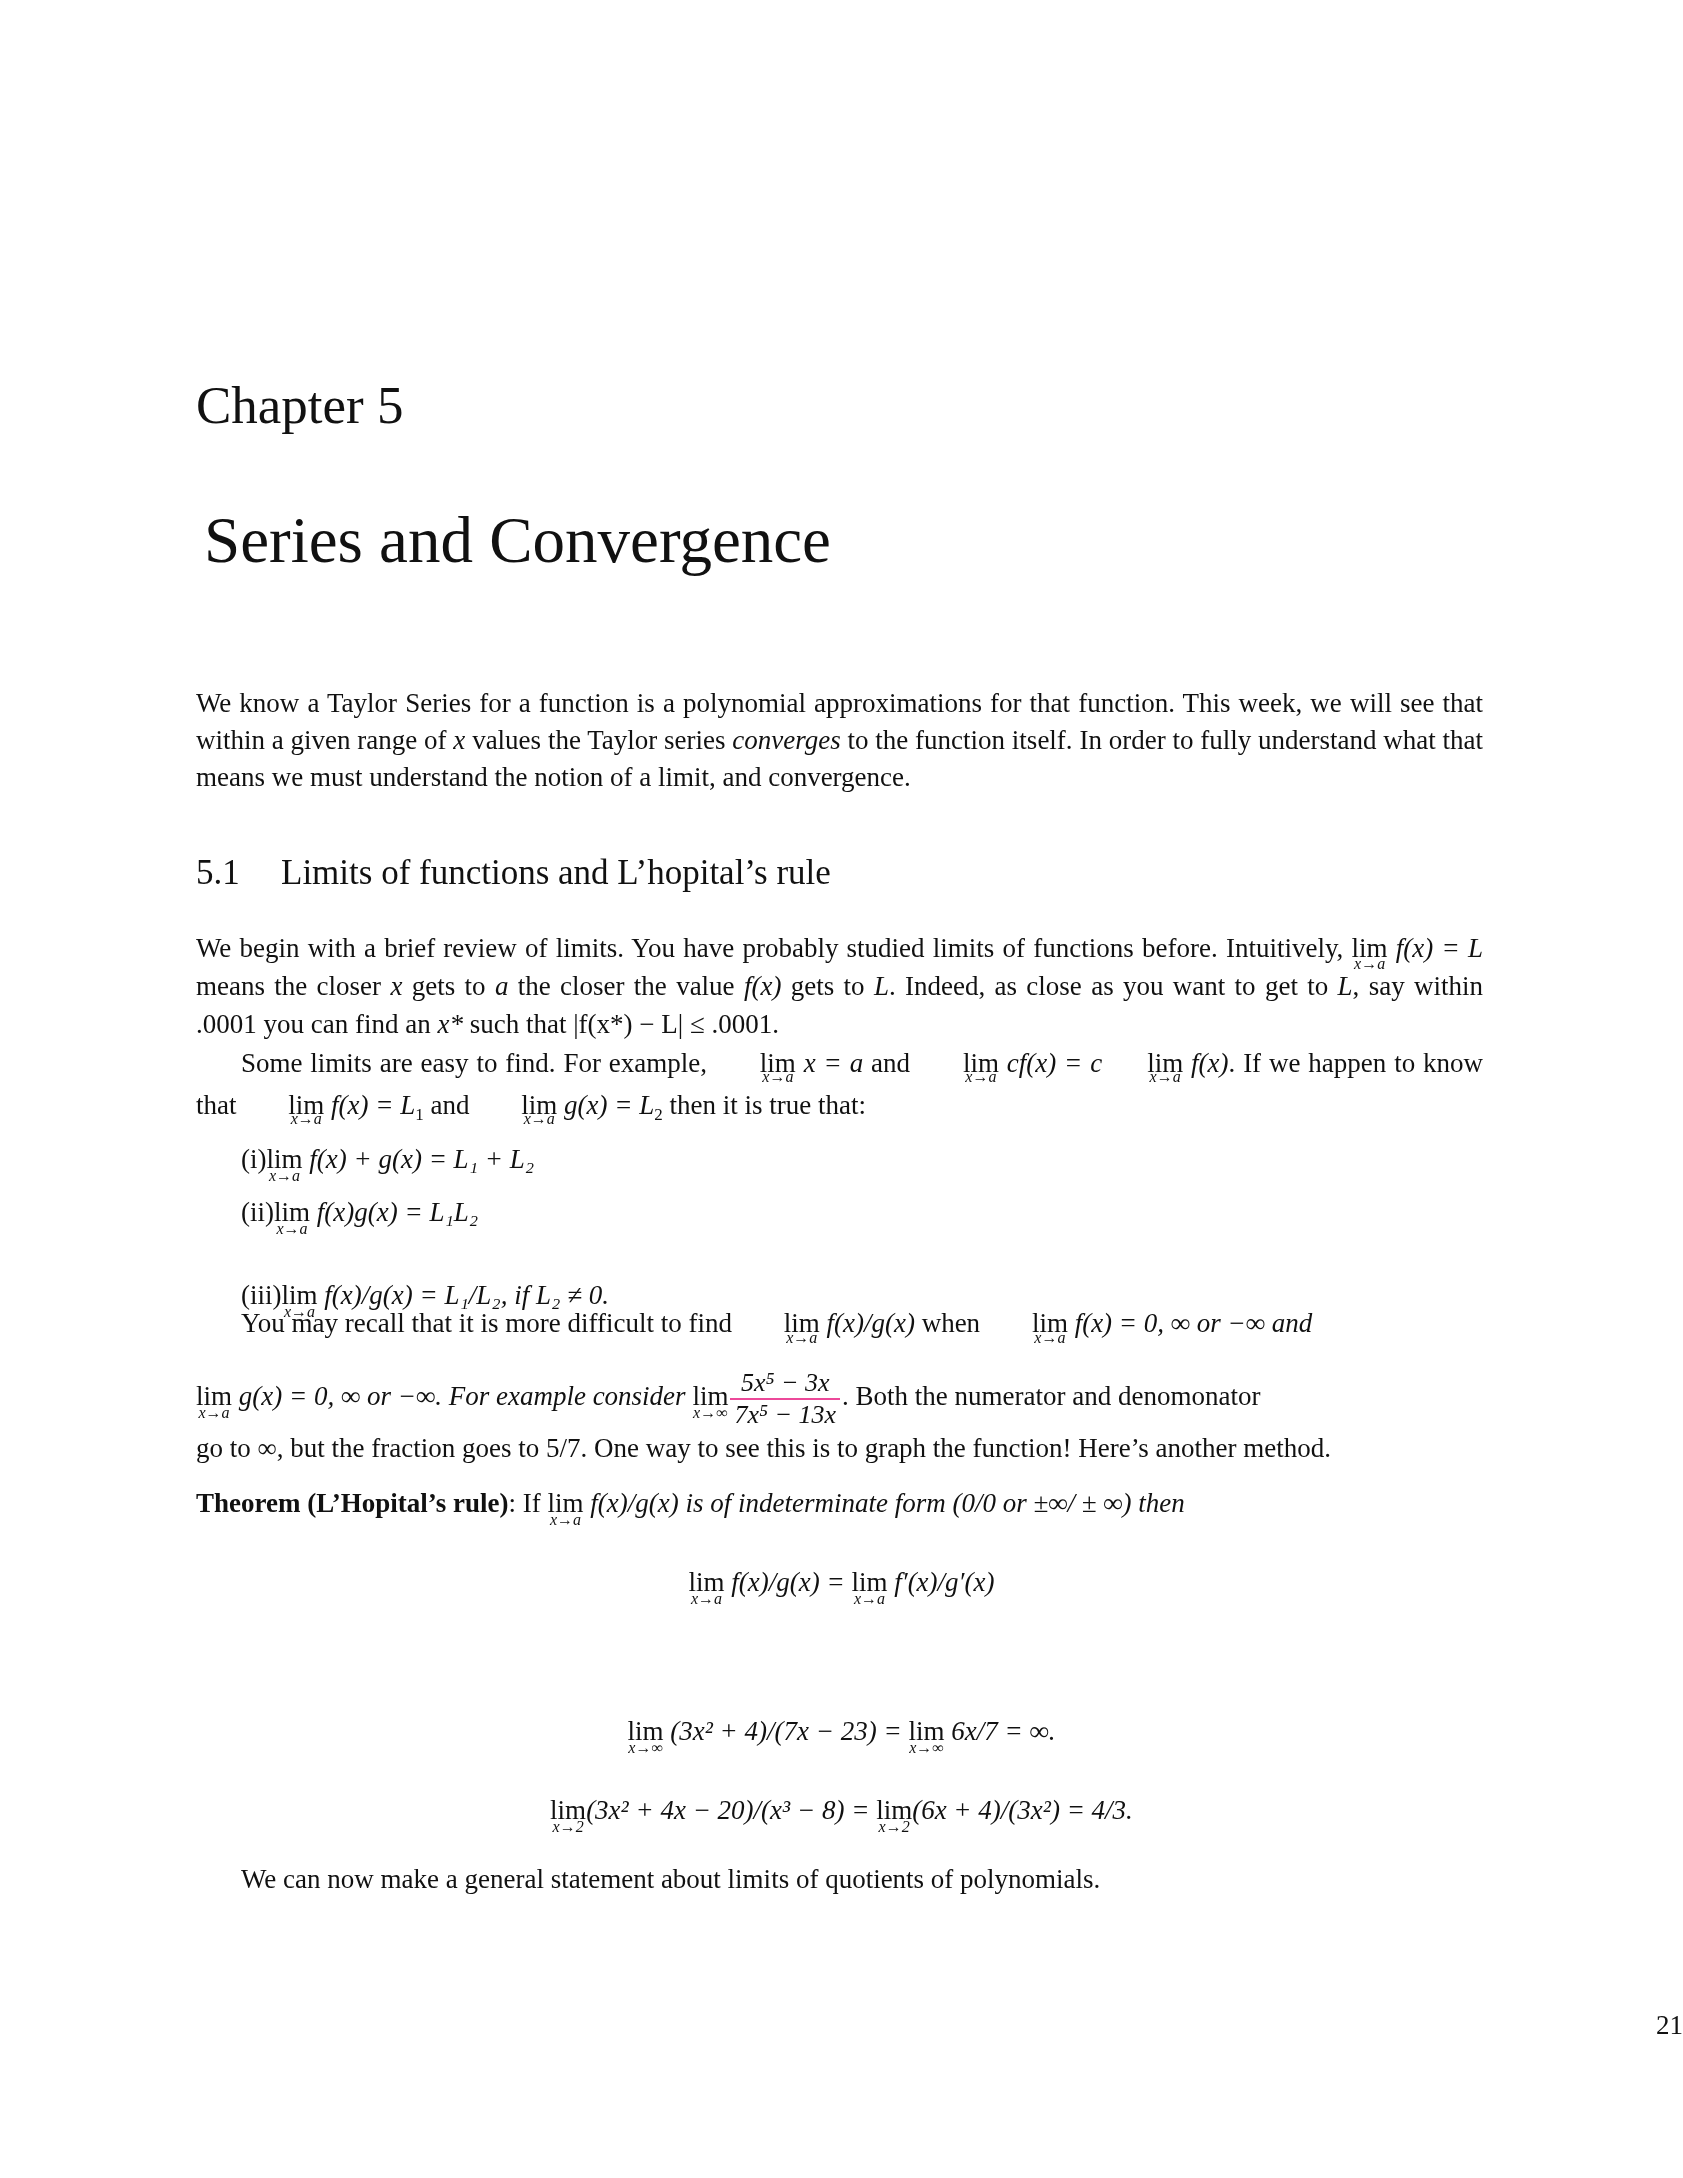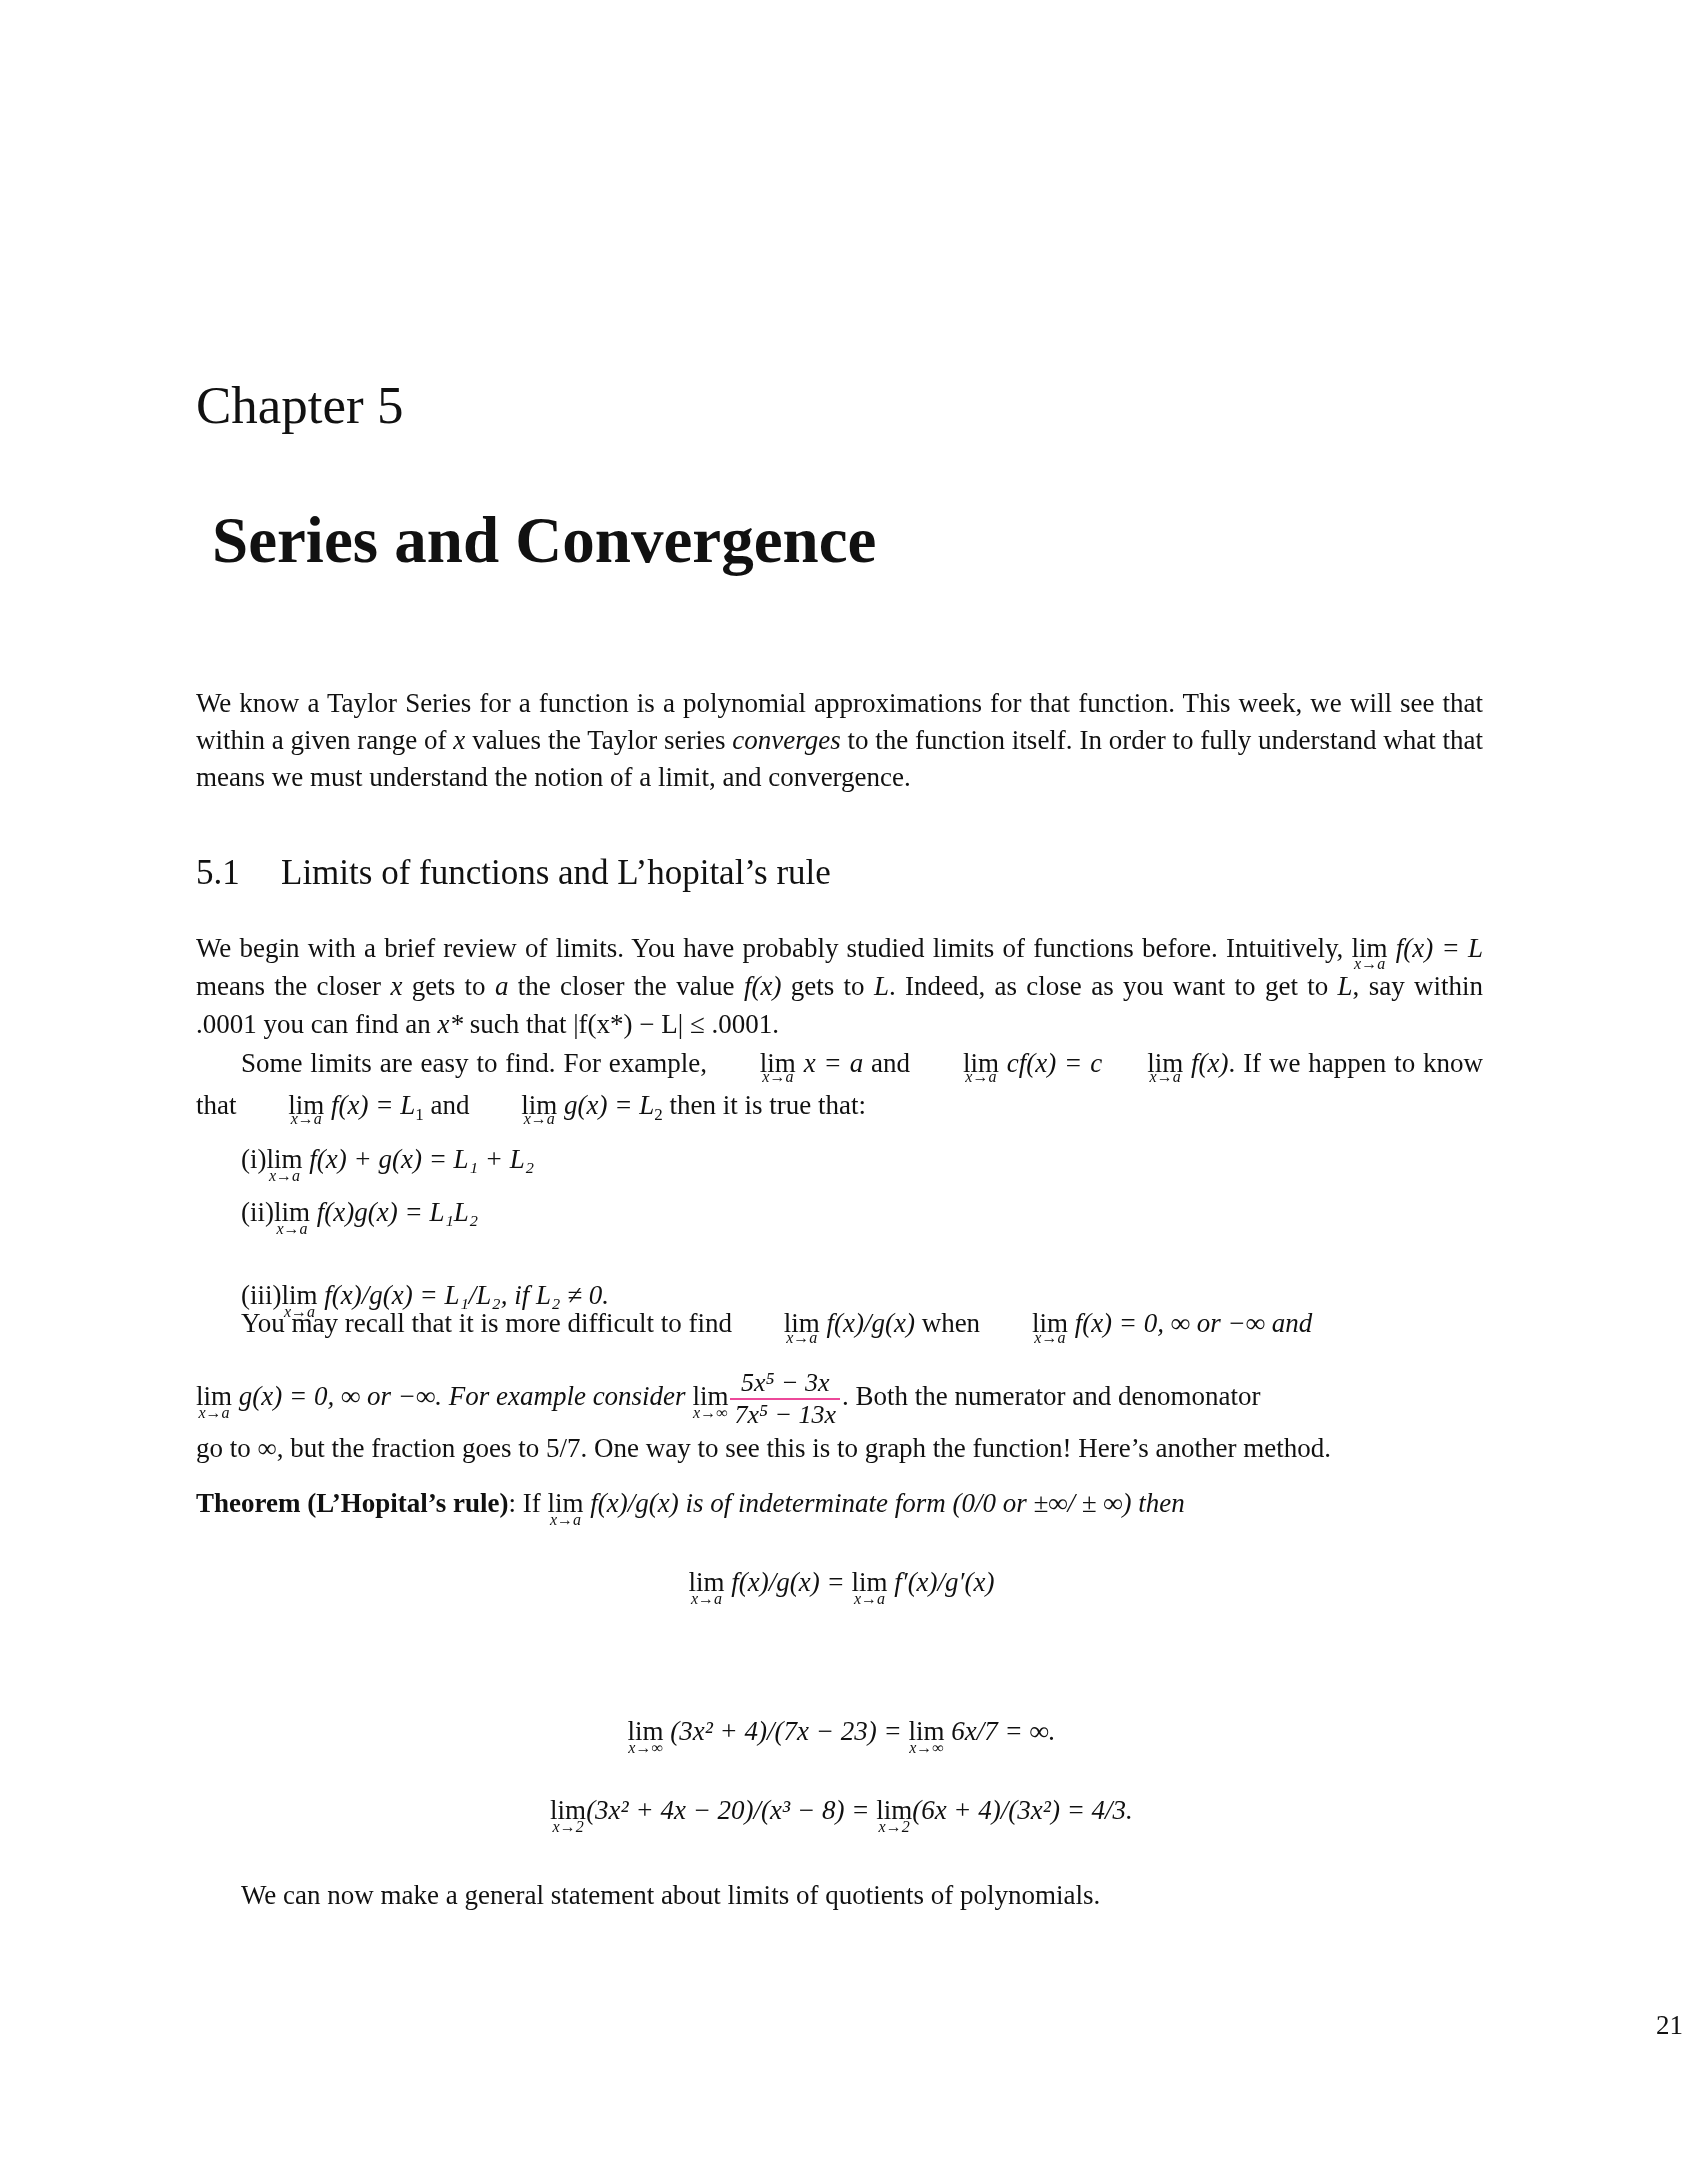--- a/index.html
+++ b/index.html
@@ -1,20 +1,20 @@
 <!DOCTYPE html>
 <html><head>
 <meta charset="utf-8">
 <style>
   html, body { margin: 0; padding: 0; background: #ffffff; }
   body { width: 1683px; height: 2178px; position: relative; overflow: hidden;
          font-family: "Liberation Serif", "DejaVu Serif", serif; color: #111; }
   .page { position: absolute; left: 0; top: 0; width: 1683px; height: 1680px; }
   .chapter-label { position: absolute; left: 196px; top: 376px; font-size: 53px; line-height: 59px; }
-  .chapter-title { position: absolute; left: 212px; top: 503px; font-size: 65px; line-height: 75px; font-weight: bold; }
+  .chapter-title { position: absolute; left: 204px; top: 503px; font-size: 65px; line-height: 75px; }
   .para { position: absolute; left: 196px; width: 1287px; font-size: 27px; line-height: 37px; text-align: justify; }
   .para.indent { text-indent: 45px; }
   .section { position: absolute; left: 196px; top: 851px; font-size: 35px; line-height: 44px; }
   .section .num { display: inline-block; width: 85px; }
   i.m { font-style: italic; }
   .lim { display: inline-block; position: relative; text-align: center; vertical-align: baseline; }
   .lim .sub { position: absolute; left: 50%; transform: translateX(-50%); top: 26px; font-size: 16px; font-style: italic; white-space: nowrap; line-height: 18px; }
   sup, sub.s { font-size: 17px; line-height: 0; }
   .item { position: absolute; left: 241px; font-size: 27px; line-height: 37px; }
   .display { position: absolute; left: 0; width: 1683px; text-align: center; font-size: 27px; line-height: 37px; }
@@ -52,18 +52,18 @@
 
   <div class="para" style="top:1485px;"><span class="bold">Theorem (L’Hopital’s rule)</span><span>: If </span><span class="lim"><span>lim</span><span class="sub">x→a</span></span><i class="m"> f(x)/g(x) is of indeterminate form (0/0 or ±∞/ ± ∞) then</i></div>
 
   <div class="display" style="top:1564px;"><span class="lim"><span>lim</span><span class="sub">x→a</span></span><i class="m"> f(x)/g(x) = </i><span class="lim"><span>lim</span><span class="sub">x→a</span></span><i class="m"> f′(x)/g′(x)</i></div>
 
 
   <div class="display" style="top:1713px;"><span class="lim"><span>lim</span><span class="sub">x→∞</span></span><i class="m"> (3x² + 4)/(7x − 23) = </i><span class="lim"><span>lim</span><span class="sub">x→∞</span></span><i class="m"> 6x/7 = ∞.</i></div>
 
   <div class="display" style="top:1792px;"><span class="lim"><span>lim</span><span class="sub">x→2</span></span><i class="m">(3x² + 4x − 20)/(x³ − 8) = </i><span class="lim"><span>lim</span><span class="sub">x→2</span></span><i class="m">(6x + 4)/(3x²) = 4/3.</i></div>
 
-  <div class="para indent" style="top:1861px;margin-top:16px;">We can now make a general statement about limits of quotients of polynomials.</div>
+  <div class="para indent" style="top:1861px;">We can now make a general statement about limits of quotients of polynomials.</div>
 
 
   <div class="pagenum">21</div>
 </div>
 
 
 </body></html>

